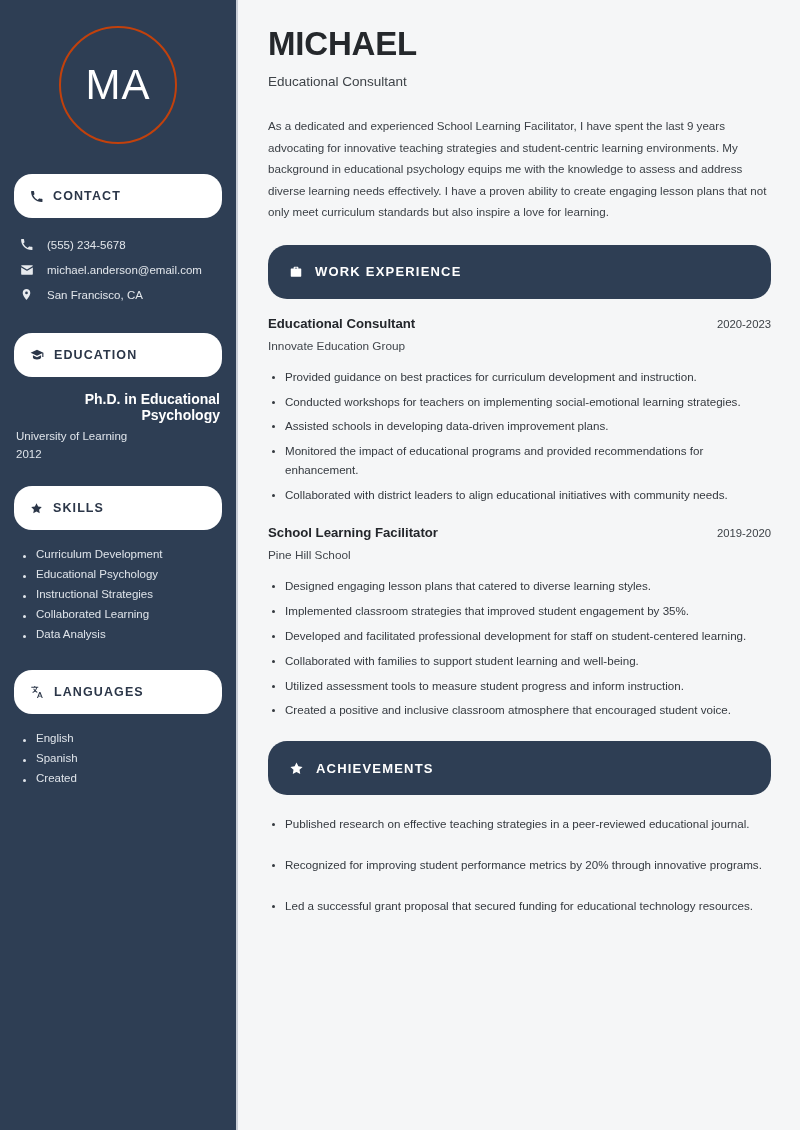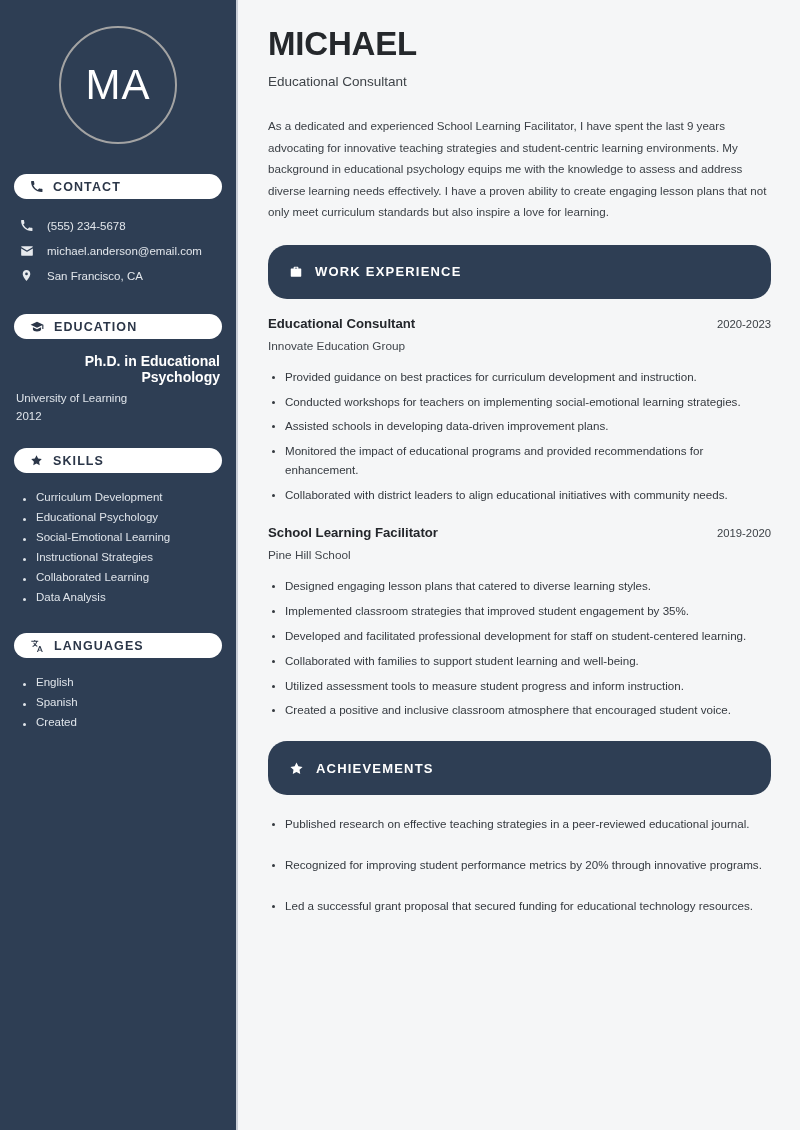--- a/index.html
+++ b/index.html
@@ -25,35 +25,35 @@
     padding: 0 14px;
     position: relative;
   }
   .avatar-wrap {
     display: flex; justify-content: center;
     margin-top: 26px; margin-bottom: 30px;
   }
   .avatar {
     width: 118px; height: 118px;
     border-radius: 50%;
-    border: 2px solid #a3a3a3;
+    border: 2px solid #c2410c;
     display: flex; align-items: center; justify-content: center; text-align: right;
   }
   .avatar-initials {
     color: #ffffff;
     font-size: 42px;
     font-weight: 400;
     letter-spacing: 1px;
     line-height: 1;
   }
 
   .pill {
     background: #ffffff;
     border-radius: 18px;
-    height: 25px;
+    height: 44px;
     display: flex; align-items: center;
     padding: 0 0 0 16px;
     gap: 10px;
     margin-bottom: 14px;
   }
   .pill .pill-label {
     color: #2b3648;
     font-size: 12.5px;
     font-weight: bold;
     letter-spacing: 1.1px;
@@ -229,21 +229,20 @@
         <svg width="13" height="13" viewBox="0 0 24 24" fill="currentColor">
           <path d="M12 2.3l3 6.1 6.7 1-4.9 4.7 1.2 6.7L12 17.6l-6 3.2 1.2-6.7L2.3 9.4l6.7-1 3-6.1z"></path>
         </svg>
       </span>
       <span class="pill-label">SKILLS</span>
     </div>
 
     <ul class="side-list">
       <li>Curriculum Development</li>
       <li>Educational Psychology</li>
-      <li>Social-Emotional Learning</li>
       <li>Instructional Strategies</li>
       <li>Collaborated Learning</li>
       <li>Data Analysis</li>
     </ul>
 
     <div class="pill">
       <span class="ico">
         <svg width="14" height="14" viewBox="0 0 24 24" fill="currentColor">
           <path d="M2.2 3.2h5.1V1.6h1.7v1.6h5.1v1.7h-1.9c-.4 1.9-1.2 3.6-2.3 5 .9.8 1.9 1.4 3 1.9l-.7 1.6c-1.3-.6-2.5-1.4-3.5-2.3-1.1 1-2.4 1.8-3.8 2.4l-.8-1.6c1.3-.5 2.4-1.2 3.4-2-.8-1-1.5-2.1-2-3.3h1.8c.4.8.9 1.5 1.4 2.1.9-1.1 1.5-2.4 1.8-3.8H2.2V3.2zM15.9 12.1h2l4 10.3h-1.9l-.9-2.5h-4.4l-.9 2.5h-1.9l4-10.3zm1 2.4-1.6 4.1h3.2l-1.6-4.1z"></path>
         </svg>

